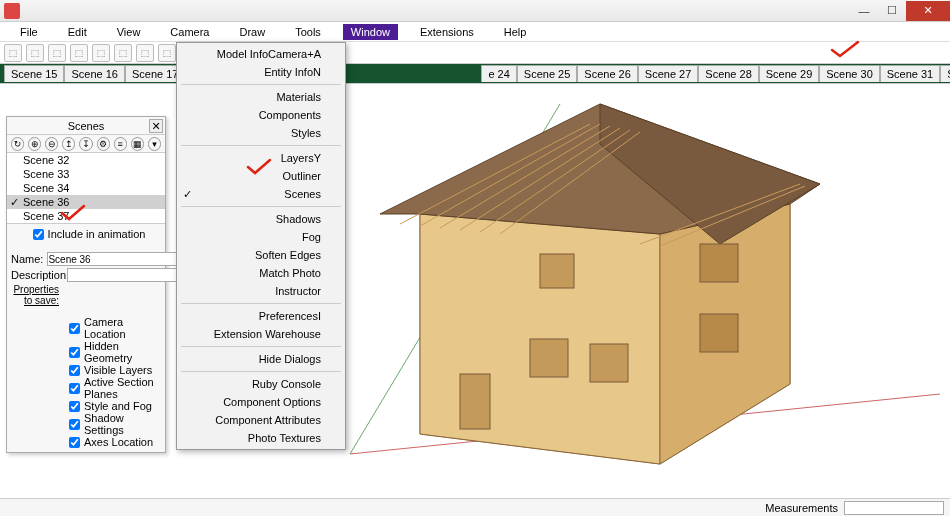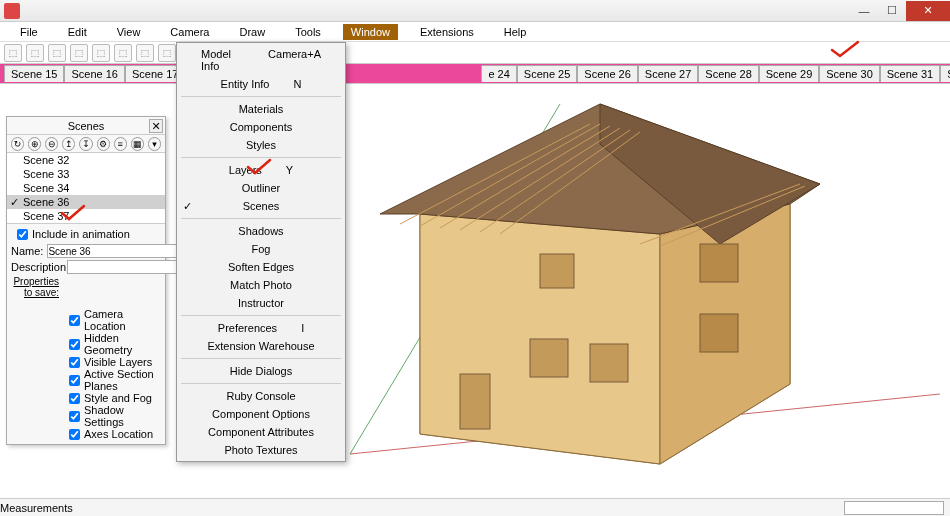--- a/index.html
+++ b/index.html
@@ -3,28 +3,28 @@
 <meta charset="utf-8">
 <style>
 * { margin: 0; padding: 0; box-sizing: border-box; font-family: "Segoe UI", Tahoma, sans-serif; font-size: 11px; }
 body { background: #fff; width: 950px; height: 516px; overflow: hidden; position: relative; }
 .titlebar { height: 22px; background: linear-gradient(#f5f5f5,#e8e8e8); display: flex; align-items: center; justify-content: flex-end; border-bottom: 1px solid #ccc; }
 .titlebar .left-icon { width: 16px; height: 16px; background: #d44; border-radius: 2px; position: absolute; left: 4px; top: 3px; }
 .win-btn { width: 28px; height: 20px; display: flex; align-items: center; justify-content: center; cursor: pointer; color:#333;}
 .win-btn.close { background: #c0392b; color: #fff; width: 44px; }
 .menubar { height: 20px; display: flex; align-items: center; padding-left: 12px; gap: 14px; border-bottom: 1px solid #ddd; }
 .menubar .menu-item { padding: 2px 8px; cursor: pointer; }
-.menubar .menu-item.active { background: #a16207; color: #fff; }
+.menubar .menu-item.active { background: #4c1d95; color: #fff; }
 .toolbar { height: 22px; display: flex; align-items: center; gap: 4px; padding-left: 4px; border-bottom: 1px solid #ccc; }
 .toolbar .tool { width: 18px; height: 18px; border: 1px solid #bbb; border-radius: 2px; background: #f7f7f7; display:flex;align-items:center;justify-content:center;font-size:9px;color:#666;}
-.scene-tabs { height: 20px; display: flex; align-items: center; padding-left: 4px; font-size: 10px; border-bottom: 1px solid #ccc; background: #ec4899; overflow: hidden; }
+.scene-tabs { height: 20px; display: flex; align-items: center; padding-left: 4px; font-size: 10px; border-bottom: 1px solid #ccc; background: #14532d; overflow: hidden; }
 .scene-tab { padding: 2px 6px; border: 1px solid #aaa; border-bottom: none; margin-right: 0; background: #f0f0f0; cursor: pointer; white-space: nowrap; }
 .scene-tabs .gap { width: 175px; flex-shrink:0;}
 .viewport { position: absolute; top: 84px; left: 0; right: 0; bottom: 20px; background: #fff; }
-.statusbar { position: absolute; bottom: 0; left: 0; right: 0; height: 18px; border-top: 1px solid #ccc; background: #f5f5f5; display:flex; justify-content:space-between; align-items:center; padding-right:6px; font-size:10px;}
+.statusbar { position: absolute; bottom: 0; left: 0; right: 0; height: 18px; border-top: 1px solid #ccc; background: #f5f5f5; display:flex; justify-content:flex-end; align-items:center; padding-right:6px; font-size:10px;}
 .measure-label { margin-right: 6px; }
 .measure-box { width: 100px; height: 14px; border: 1px solid #aaa; background:#fff;}
 .scenes-panel { position: absolute; left: 6px; top: 116px; width: 160px; background: #f7f7f7; border: 1px solid #aaa; box-shadow: 2px 2px 4px rgba(0,0,0,.2); z-index:5;}
 .scenes-panel .hdr { height: 18px; display:flex; align-items:center; justify-content:center; border-bottom:1px solid #ccc; font-size:11px; position:relative;}
 .scenes-panel .hdr .closebox { position:absolute; right:2px; width:14px; height:14px; border:1px solid #aaa; background:#eee; text-align:center; line-height:12px; cursor:pointer;}
 .scenes-panel .toolbar2 { height:18px; display:flex; align-items:center; gap:4px; padding:0 4px; border-bottom:1px solid #ccc;}
 .scenes-panel .toolbar2 .t { width:14px;height:14px;border:1px solid #999;border-radius:7px;font-size:9px;display:flex;align-items:center;justify-content:center;cursor:pointer;}
 .scene-list { max-height:80px; overflow:hidden; background:#fff; font-size:10px; border-bottom:1px solid #ccc;}
 .scene-list .item { padding:1px 6px 1px 16px; cursor:pointer;}
 .scene-list .item.current { background:#d0d0d0; position:relative;}
@@ -32,21 +32,21 @@
 .scene-details { padding:4px; font-size:10px;}
 .scene-details .row { display:flex; align-items:center; margin-bottom:2px;}
 .scene-details .row label { width:52px; text-align:right; margin-right:4px;}
 .scene-details .row input[type=text] { flex:1; font-size:10px; height:14px; border:1px solid #aaa;}
 .scene-details .chk-row { display:flex; align-items:center; gap:4px; padding-left:6px;}
 .scene-details .chk-row input { width:11px;height:11px;}
 .props { display:flex;}
 .props .plabel { width:52px; text-align:right; padding-right:4px; font-size:10px;text-decoration:underline;}
 .props .plist { flex:1;margin-top:32px;}
 .dropdown { position:absolute; left:176px; top:42px; width:170px; background:#f2f2f2; border:1px solid #999; box-shadow:2px 2px 6px rgba(0,0,0,.3); z-index:10; padding:2px 0;}
-.dropdown .ditem { padding:3px 24px; cursor:pointer; font-size:11px; display:flex; justify-content:center; position:relative;gap:24px;}
+.dropdown .ditem { padding:3px 24px; cursor:pointer; font-size:11px; display:flex; justify-content:flex-end; position:relative;}
 .dropdown .sep { height:1px; background:#ccc; margin:3px 4px;}
 .dropdown .ditem.checked::before { content:"✓"; position:absolute; left:6px;}
 .red-check { position:absolute; z-index:20; }
 .red-check svg path { stroke:#d21; stroke-width:2.5; fill:none; stroke-linecap:round;}
 </style>
 </head>
 <body>
 
 <div class="titlebar">
   <div class="left-icon"></div>
@@ -148,21 +148,21 @@
       <div class="t">▾</div>
     </div>
   <div class="scene-list" id="sp-list">
       <div class="item">Scene 32</div>
       <div class="item">Scene 33</div>
       <div class="item">Scene 34</div>
       <div class="item current">Scene 36</div>
       <div class="item">Scene 37</div>
     </div>
   <div class="scene-details">
-    <div class="chk-row" style="margin-bottom:4px;">
+    <div class="chk-row" style="justify-content:center;margin-bottom:12px;">
       <input type="checkbox" id="inc-chk" checked="" style="">
       <span>Include in animation</span>
     </div>
     <div class="row">
       <label>Name:</label>
       <input type="text" value="Scene 36" style="">
     </div>
     <div class="row">
       <label>Description:</label>
       <input type="text" value="" style="">

